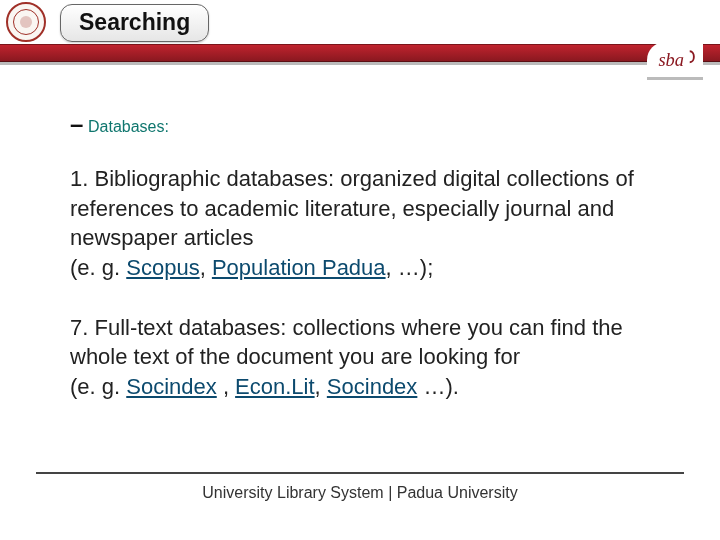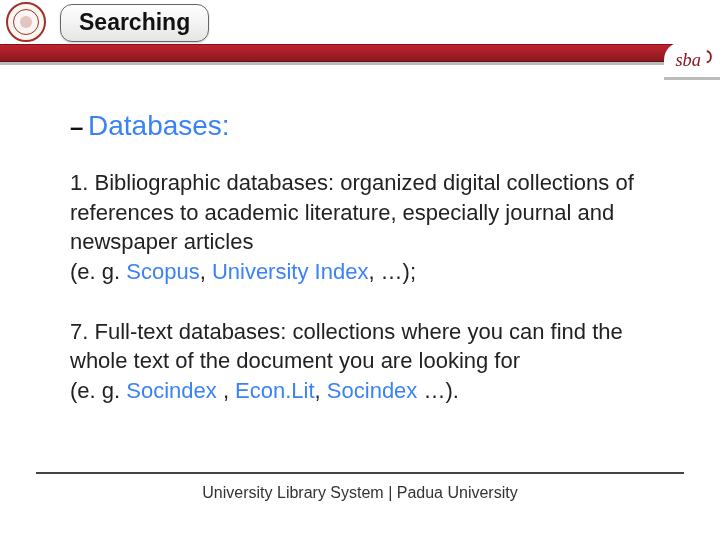--- a/index.html
+++ b/index.html
@@ -74,21 +74,21 @@
       border-bottom: 1px solid #5a0f14;
     }
     .red-bar::after {
       content: "";
       position: absolute;
       left: 0; right: 0; top: 17px; height: 3px;
       background: #bbb;
     }
     .sba-logo {
       position: absolute;
-      right: 0;
+      right: 17px;
       top: 42px;
       width: 56px;
       height: 38px;
       background: #fff;
       border-top-left-radius: 18px;
       border-bottom: 3px solid #bbb;
     }
     .sba-logo svg { width: 100%; height: 100%; }
     .content {
       position: absolute;
@@ -101,32 +101,33 @@
       align-items: baseline;
       margin-bottom: 26px;
     }
     .dash {
       width: 18px;
       font-size: 24px;
       color: #111;
       font-weight: bold;
     }
     .bullet-label {
-      font-size: 28px;
-      color: #3b82f6;
+      font-size: 16px;
+      color: #0f766e;
     }
     .para {
       font-size: 22px;
       line-height: 1.35;
       color: #222;
       margin-bottom: 30px;
     }
     .para .inline { display: inline; }
     .link {
-      color: #3b82f6;
+      color: #0c4a6e;
+      text-decoration: underline;
       text-align: right;
     }
     .footer-line {
       position: absolute;
       left: 36px;
       right: 36px;
       bottom: 66px;
       border-top: 2px solid #444;
     }
     .footer {
@@ -156,21 +157,21 @@
 </div>
 
 <div class="content">
   <div class="bullet-row">
     <div class="dash">–</div>
     <div class="bullet-label">Databases:</div>
   </div>
 
   <div class="para">
     <span class="inline">1. Bibliographic databases:  organized digital collections of references to academic literature, especially journal and newspaper articles</span><br>
-    <span class="inline">(e. g. </span><a class="link">Scopus</a><span class="inline">, </span><a class="link">University Index</a><span class="inline">, …);</span>
+    <span class="inline">(e. g. </span><a class="link">Scopus</a><span class="inline">, </span><a class="link">Population Padua</a><span class="inline">, …);</span>
   </div>
 
   <div class="para">
     <span class="inline">7.  Full-text databases: collections where you can find the whole text of the document you are looking for</span><br>
     <span class="inline">(e. g. </span><a class="link">Socindex</a><span class="inline"> ,  </span><a class="link">Econ.Lit</a><span class="inline">, </span><a class="link">Socindex</a><span class="inline"> …).</span>
   </div>
 </div>
 
 <div class="footer-line"></div>
 <div class="footer">University Library System | Padua University</div>

